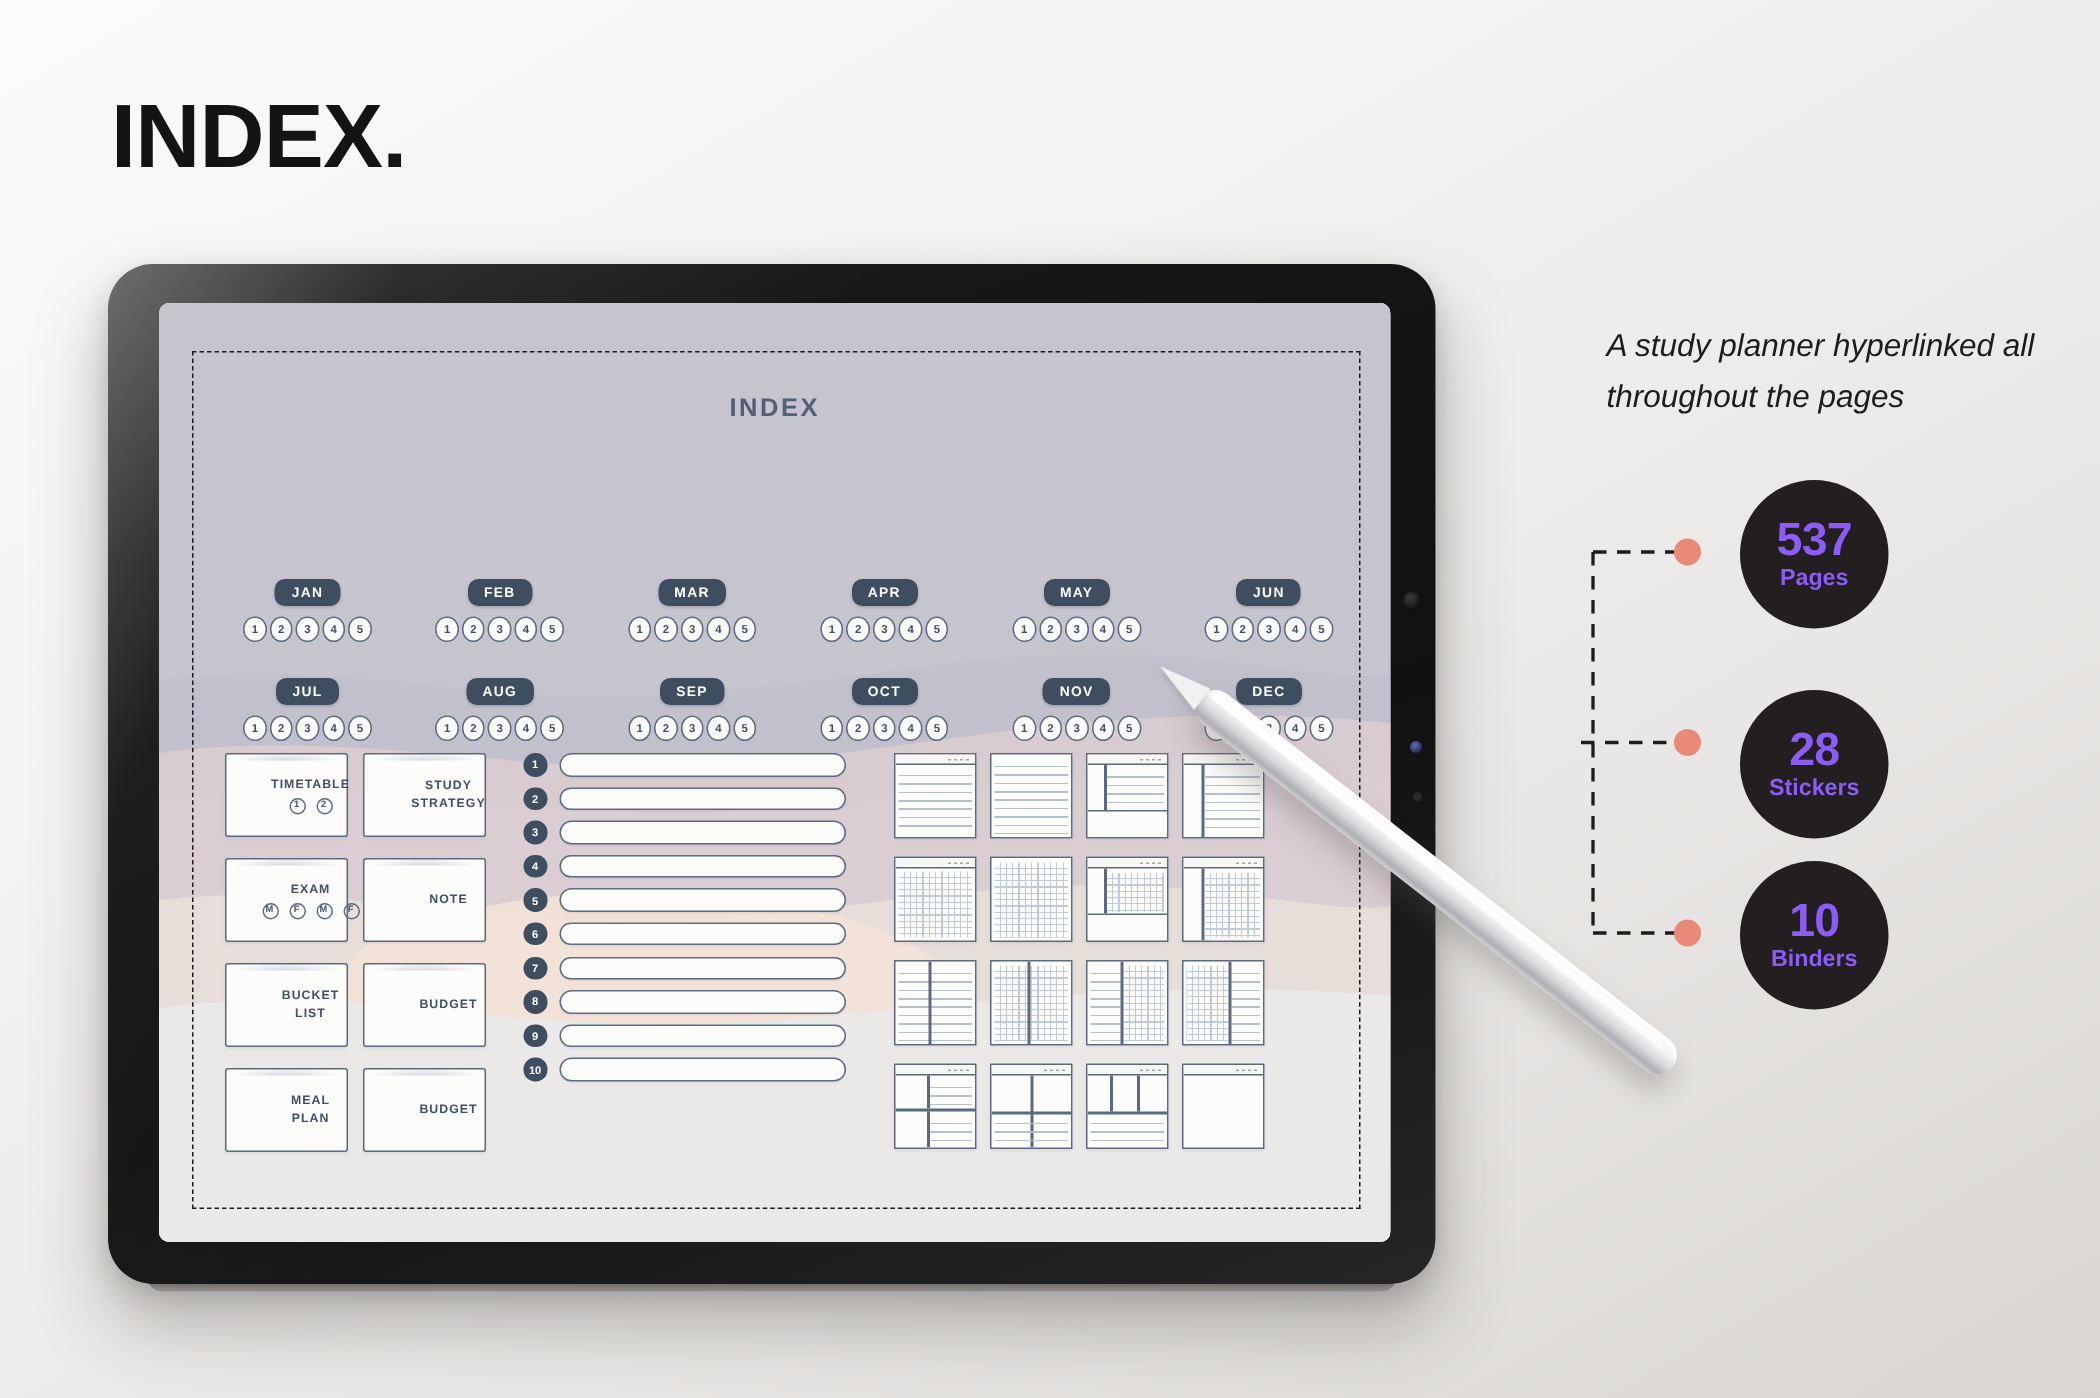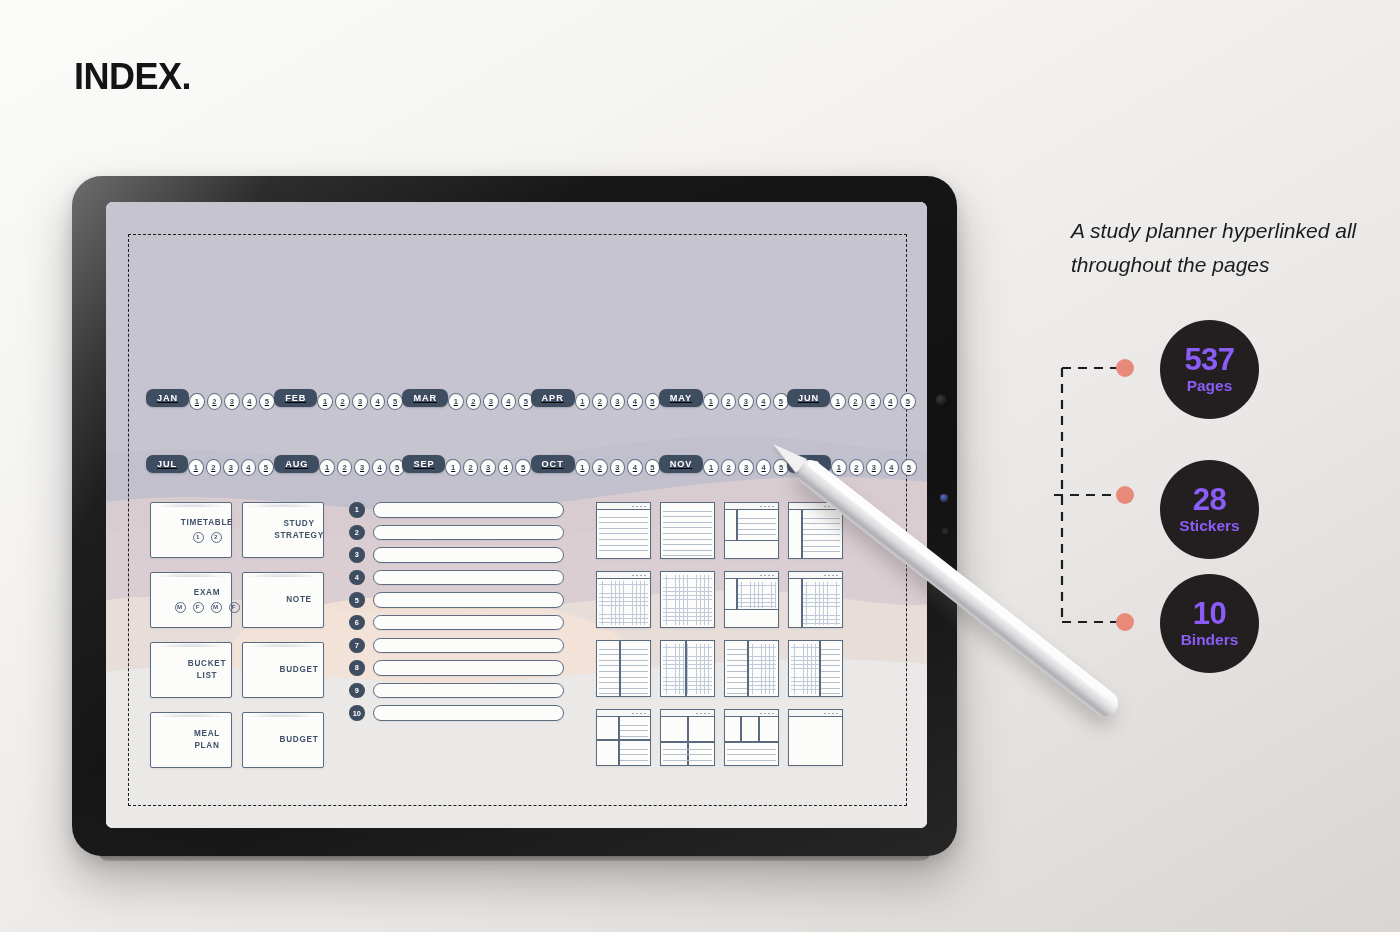--- a/index.html
+++ b/index.html
@@ -9,21 +9,21 @@
     overflow: hidden;
   }
   body {
     position: relative;
     background: linear-gradient(150deg, #fbfbfa 0%, #f4f3f2 32%, #e9e7e5 66%, #d8d5d2 100%);
   }
 
   
   .page-title {
     position: absolute; left: 74px; top: 56px;
-    font-size: 36px; font-weight: 700; letter-spacing: -0.5px;
+    font-size: 60px; font-weight: 700; letter-spacing: -0.5px;
     color: #141414;
   }
 
   
   .tablet {
     position: absolute; left: 72px; top: 176px;
     width: 885px; height: 680px;
     background: linear-gradient(160deg, #2e2e2e 0%, #171717 20%, #111111 60%, #262626 100%);
     border-radius: 30px;
     padding: 26px 30px 28px 34px;
@@ -79,21 +79,21 @@
     box-shadow: 0 1px 2px rgba(60,60,80,.10);
   }
 
   .months-row {
     position: absolute; left: 40px; right: 22px;
     display: flex; justify-content: space-between;
   }
   .months-row.r1 { top: 184px; }
   .months-row.r2 { top: 250px; }
   .month {
-    width: 118px; display: flex; flex-direction: row; align-items: center; text-decoration: underline;
+    width: 118px; display: flex; flex-direction: column; align-items: center;
   }
   .month-tag {
     background: #3f4d61; color: #fff; border-radius: 7px;
     padding: 3.5px 11px 4px; font-size: 9.2px; font-weight: 700; letter-spacing: .9px;
     box-shadow: 0 1px 2px rgba(40,45,60,.22);
   }
   .month-days { display: flex; gap: 2px; margin-top: 7px; }
   .day {
     width: 15.5px; height: 17px; border-radius: 50%;
     background: #fcfcfb; border: 1.3px solid #5d6c82;
@@ -229,20 +229,21 @@
       <path d="M0 330 C140 312 260 348 400 338 C540 328 680 300 821 318 V446 C690 466 540 436 400 448 C260 460 120 478 0 460 Z" fill="#dbcfd4" opacity=".75"></path>
       <path d="M0 398 C120 384 220 418 340 412 C470 406 580 378 700 392 C760 399 800 406 821 402 V626 H0 Z" fill="#e7ded9"></path>
       <path d="M150 420 C230 392 330 384 430 404 C520 422 560 460 560 520 L560 626 L120 626 L120 470 C120 448 130 430 150 420 Z" fill="#f3e2d6" opacity=".9"></path>
       <path d="M0 470 C120 452 250 488 380 480 C520 471 650 448 821 462 V626 H0 Z" fill="#ebe9e7"></path>
     </svg>
 
     <div class="guide"></div>
 
     <div class="screen-inner">
 
+      <div class="index-heading">INDEX</div>
 
 
       <div class="months-row r1">
         <div class="month">
           <div class="month-tag">JAN</div>
           <div class="month-days">
             <div class="day">1</div>
             <div class="day">2</div>
             <div class="day">3</div>
             <div class="day">4</div>

